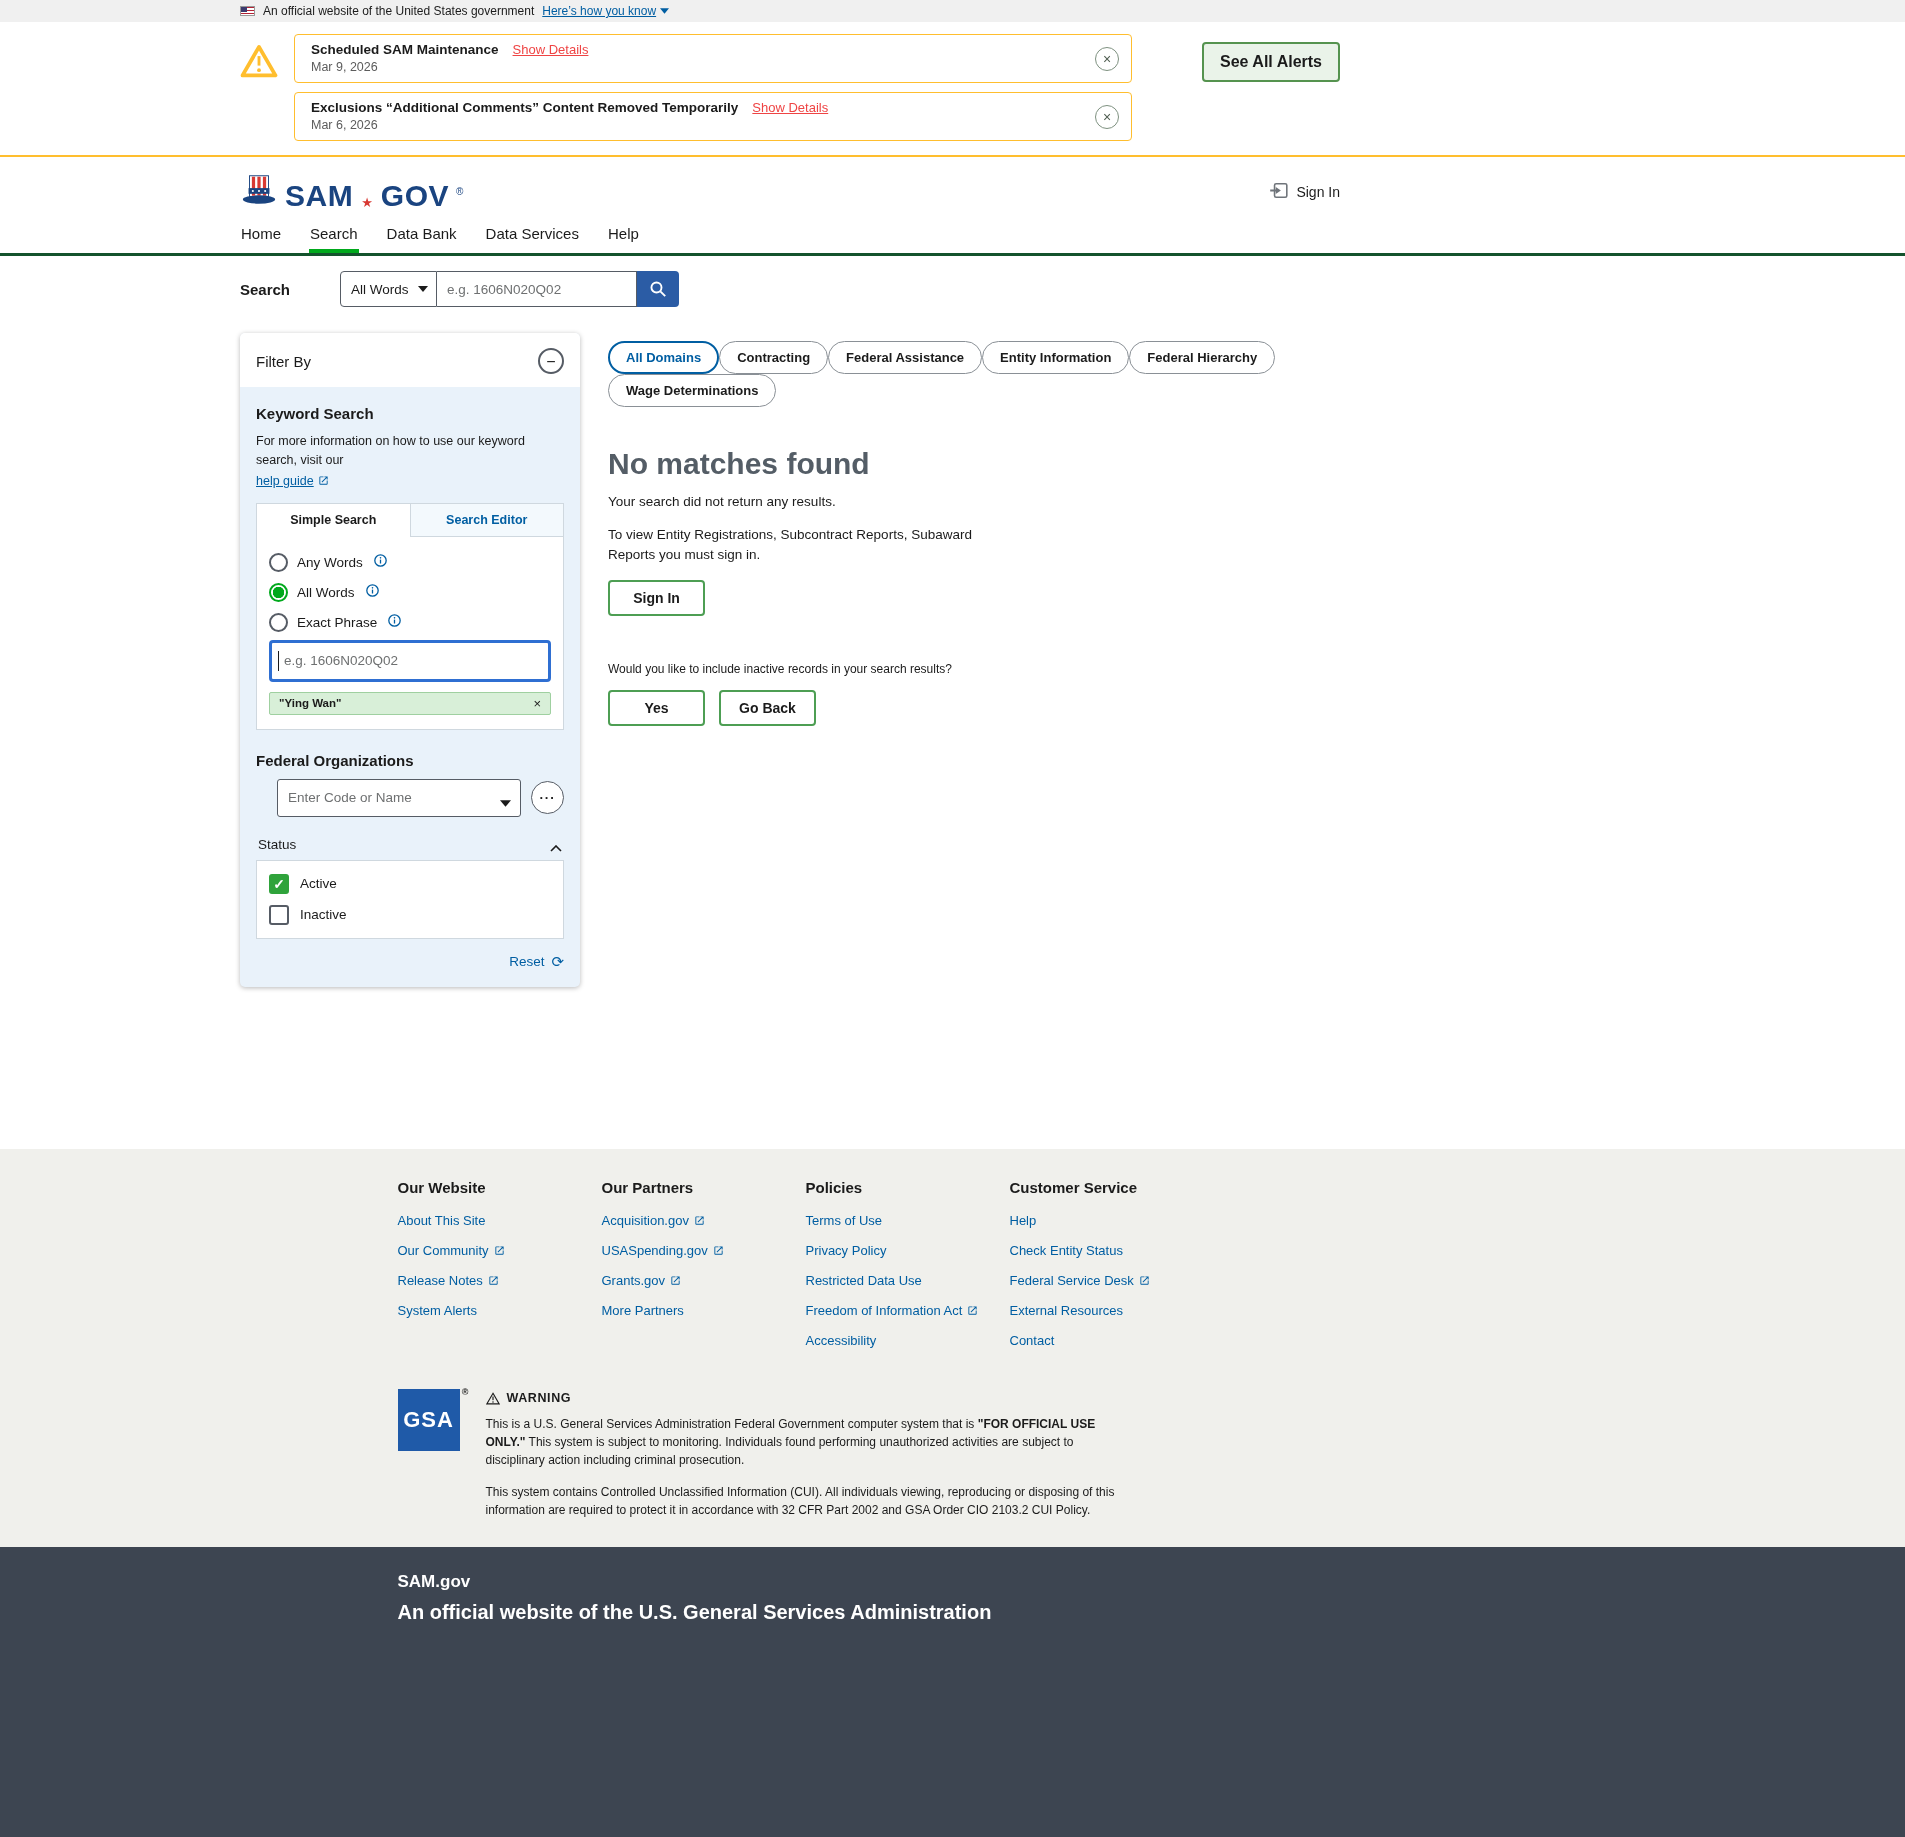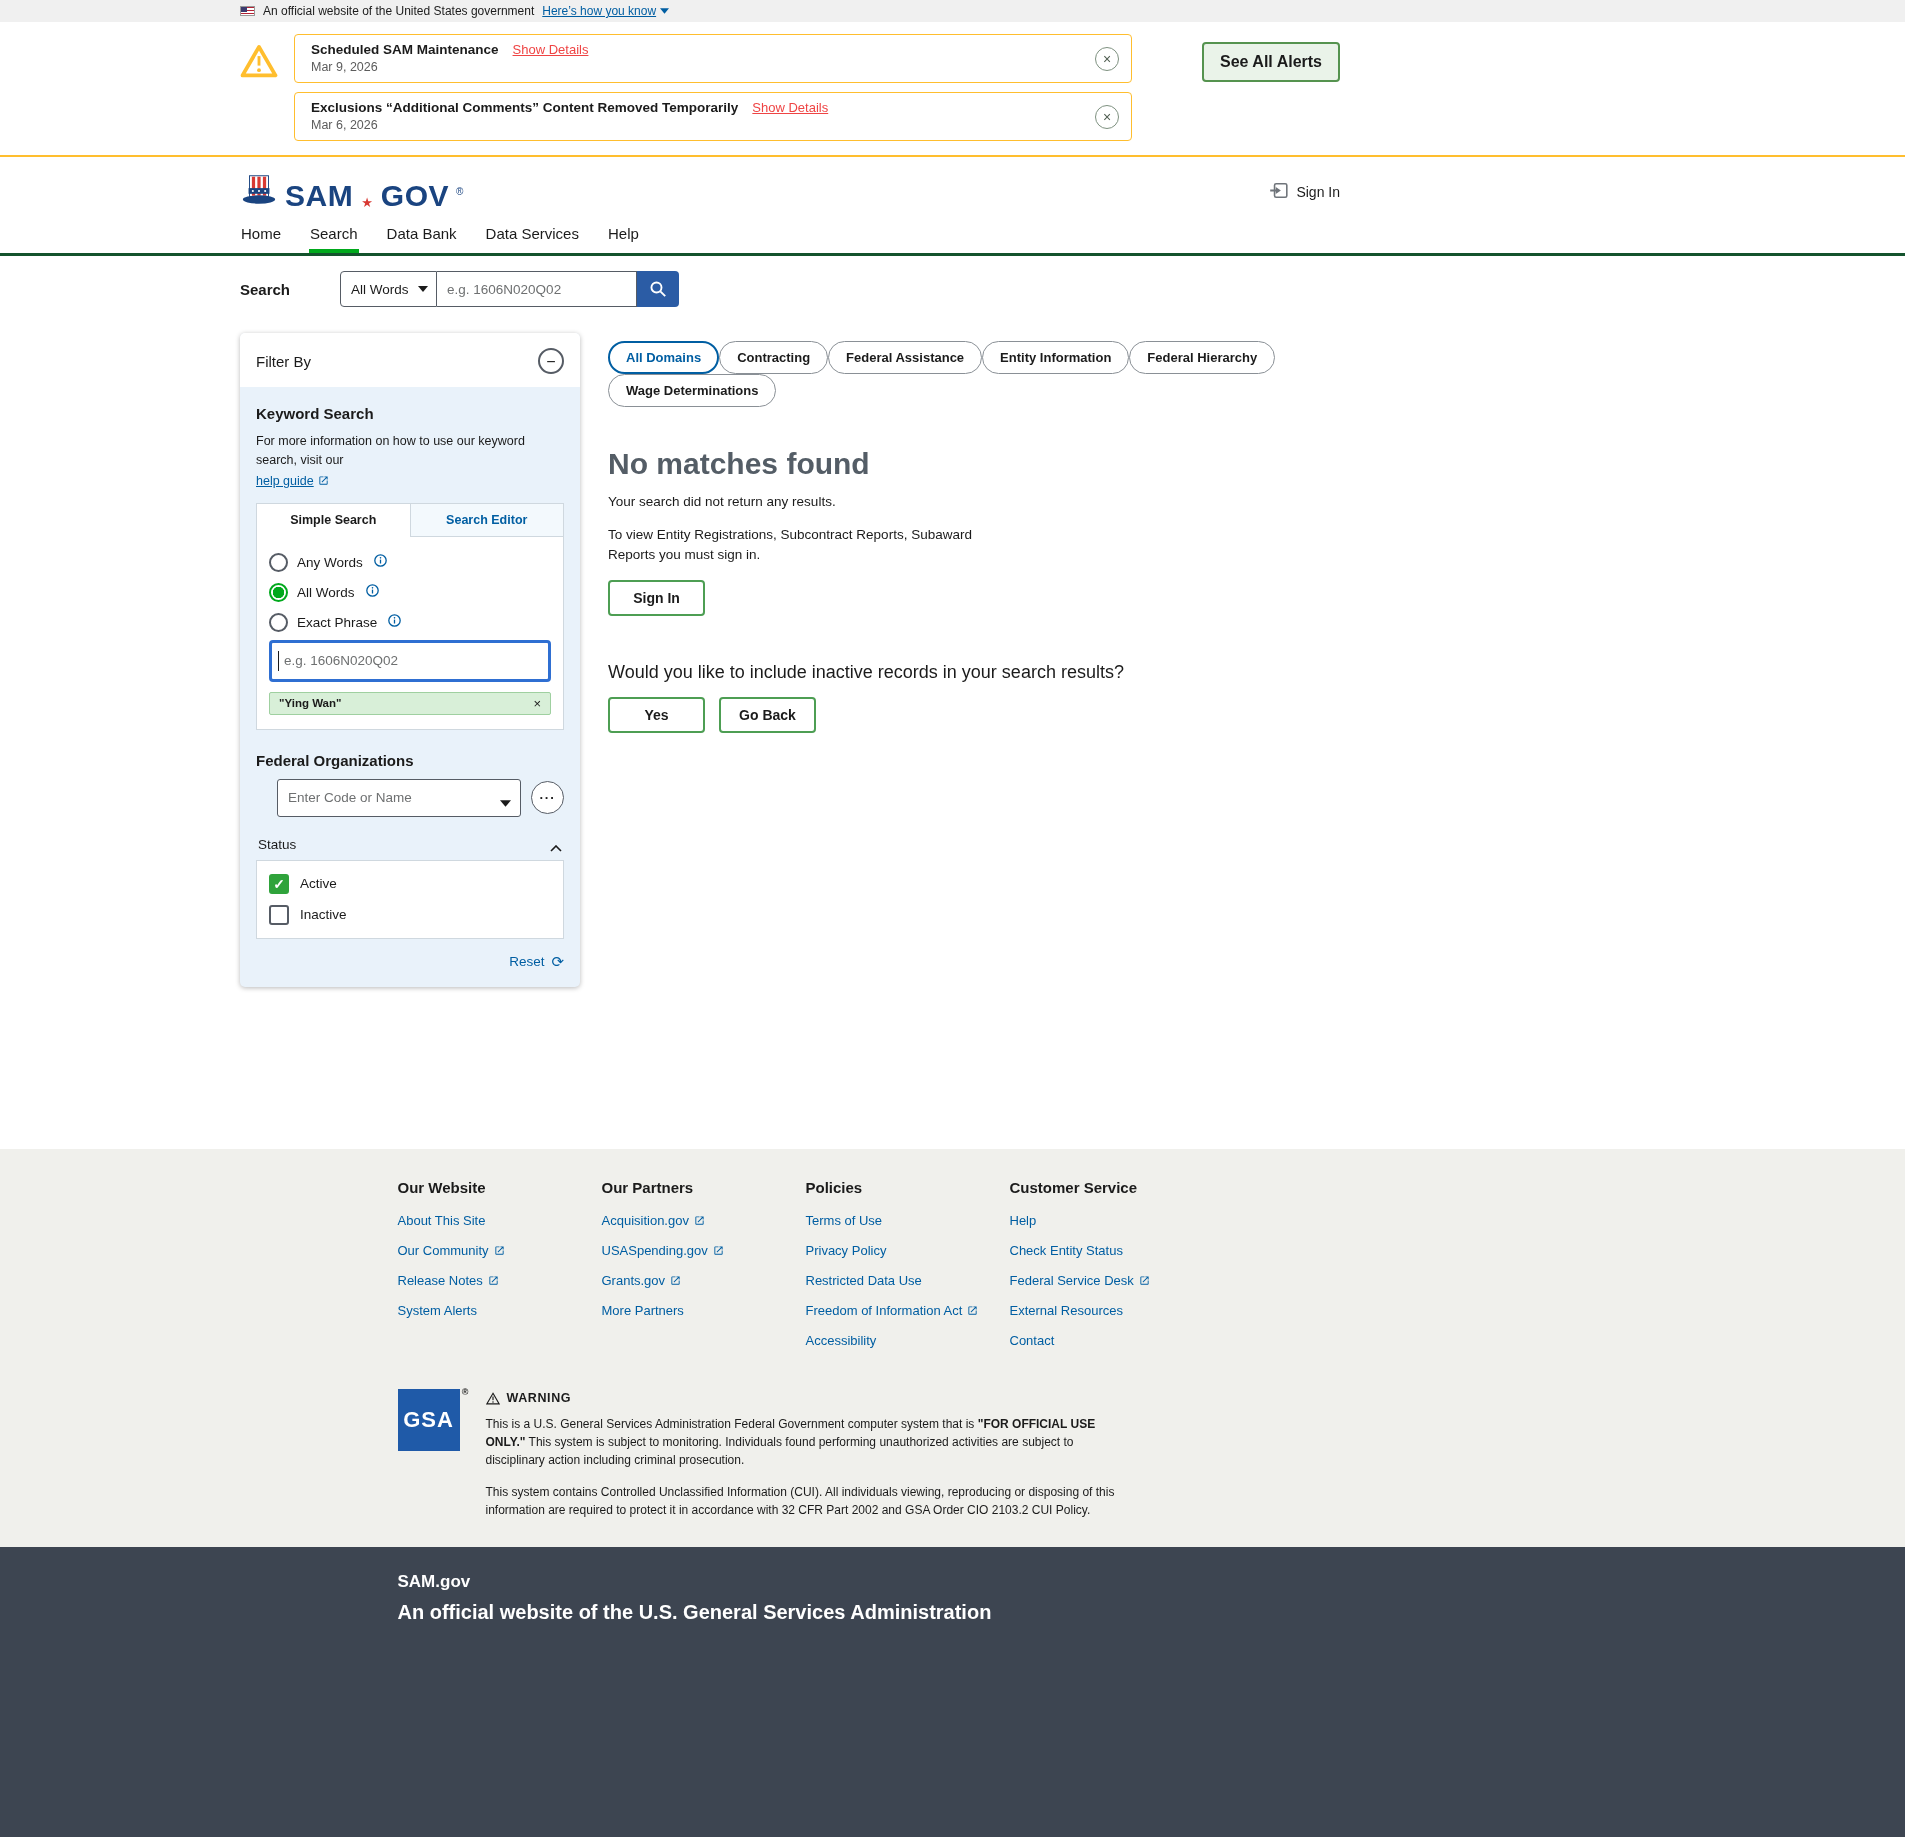--- a/index.html
+++ b/index.html
@@ -112,21 +112,21 @@
   .results { flex:1; padding-top:8px; }
   .pills { display:flex; gap:0; flex-wrap:wrap; }
   .pill { border:1px solid #8a9096; border-radius:17px; padding:8px 17px; font-size:13px; font-weight:bold; background:#fff; color:#1b1b1b; }
   .pill.active { border:2px solid #005ea2; color:#005ea2; padding:7px 16px; }
   .nm-heading { font-size:30px; font-weight:bold; color:#545d66; margin-top:40px; }
   .nm-sub { margin-top:13px; font-size:13.5px; }
   .nm-note { margin-top:16px; font-size:13.5px; max-width:405px; line-height:1.45; }
   .btn-green { display:inline-block; background:#fff; border:2px solid #4d9e53; border-radius:4px;
     width:97px; padding:8px 0; text-align:center; font-size:14px; font-weight:bold; color:#1b1b1b; }
   .signin-btn { margin-top:16px; }
-  .question { margin-top:46px; font-size:18px; }
+  .question { margin-top:46px; font-size:12px; }
   .btn-row { display:flex; gap:14px; margin-top:14px; }
 
   
   .footer-light { background:#f0f0ec; padding:30px 0 28px; flex:0 0 auto; }
   .footer-inner { width:1110px; margin:0 auto; }
   .fcols { display:flex; }
   .fcol { width:204px; }
   .fcol-title { font-weight:bold; font-size:15px; margin-bottom:17px; }
   .flink { display:flex; align-items:center; gap:5px; color:#005ea2; font-size:13px; margin-bottom:15px; }
   .gsa-row { display:flex; gap:26px; align-items:flex-start; margin-top:26px; }

